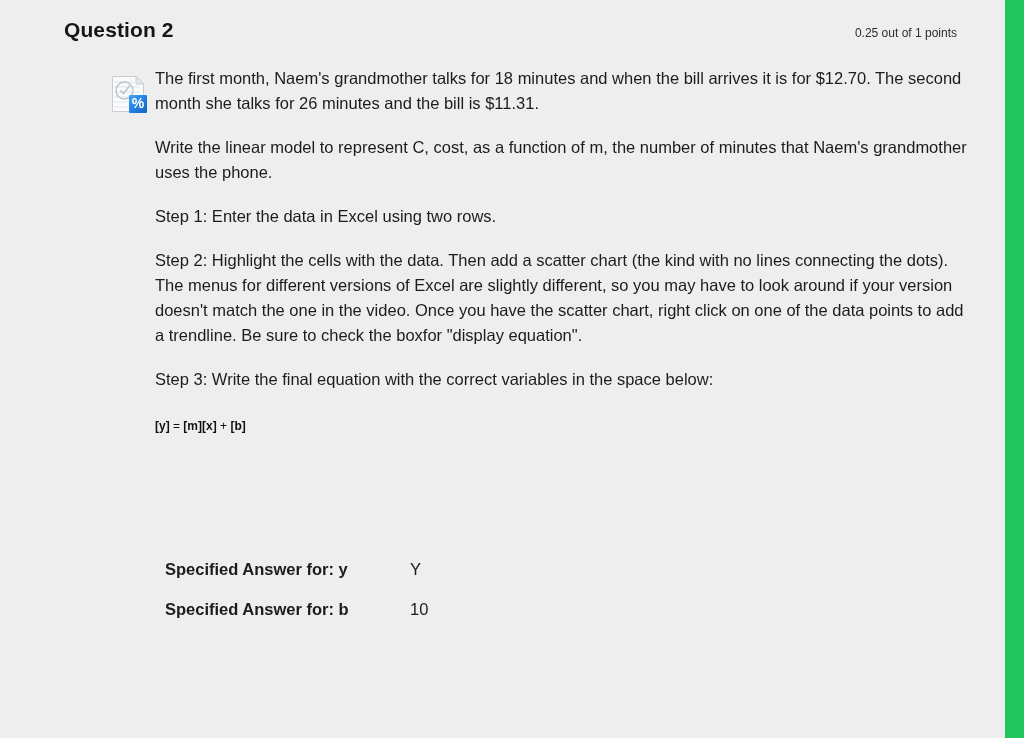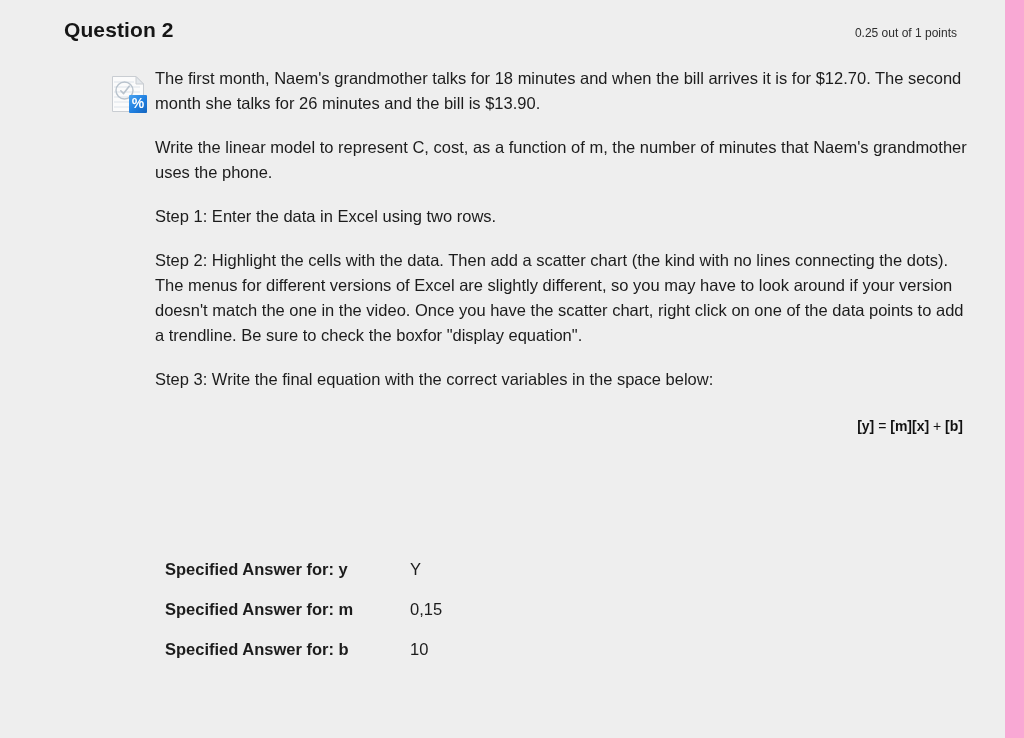--- a/index.html
+++ b/index.html
@@ -11,21 +11,21 @@
     width: 1024px;
     height: 738px;
     background: #ffffff;
     font-family: "Liberation Sans", sans-serif;
     overflow: hidden;
   }
   #page {
     position: relative;
     width: 1024px;
     height: 738px;
-    background: #f9a8d4;
+    background: #22c55e;
   }
   
   #question-panel {
     position: absolute;
     left: 0;
     top: 0;
     width: 1005px;
     height: 738px;
     background: #eeeeee;
     box-sizing: border-box;
@@ -87,27 +87,26 @@
     position: absolute;
     left: 110px;
     top: 8px;
     width: 39px;
     height: 40px;
     pointer-events: none;
   }
 
   
   .equation {
-    font-size: 14px;
+    font-size: 12px;
     line-height: 25px;
     color: #111111;
-    margin: 12px;
+    margin: 0;
     padding-left: 45px;
     margin-top: 22px;
-    text-align: right;
   }
   .equation b { font-weight: bold; }
   .equation span.op { font-weight: normal; }
 
   
   .answers {
     position: absolute;
     left: 0;
     top: 560px;
     width: 1005px;
@@ -167,39 +166,35 @@
           </g>
 
           <circle cx="14.5" cy="16.5" r="8.5" fill="none" stroke="#b9c3cd" stroke-width="1.4"></circle>
           <path d="M10.8 16.8 L13.6 19.6 L19.2 12.2" fill="none" stroke="#b9c3cd" stroke-width="1.6" stroke-linecap="round" stroke-linejoin="round"></path>
 
           <rect x="19" y="21" width="18" height="18" rx="1" fill="url(#badgeGrad)"></rect>
           <text x="28" y="34.4" font-family="'Liberation Sans', sans-serif" font-size="14" font-weight="bold" fill="#ffffff" text-anchor="middle">%</text>
         </svg>
       </div>
 
-      <p class="para">The first month, Naem's grandmother talks for 18 minutes and when the bill arrives it is for $12.70. The second month she talks for 26 minutes and the bill is $13.90.</p>
+      <p class="para">The first month, Naem's grandmother talks for 18 minutes and when the bill arrives it is for $12.70. The second month she talks for 26 minutes and the bill is $11.31.</p>
       <p class="para">Write the linear model to represent C, cost, as a function of m, the number of minutes that Naem's grandmother uses the phone.</p>
       <p class="para">Step 1: Enter the data in Excel using two rows.</p>
       <p class="para">Step 2: Highlight the cells with the data. Then add a scatter chart (the kind with no lines connecting the dots).  The menus for different versions of Excel are slightly different, so you may have to look around if your version doesn't match the one in the video.  Once you have the scatter chart, right click on one of the data points to add a trendline.  Be sure to check the boxfor "display equation".</p>
       <p class="para tight">Step 3: Write the final equation with the correct variables in the space below:</p>
 
       <p class="equation"><b>[y]</b><span class="op"> = </span><b>[m]</b><b>[x]</b><span class="op"> + </span><b>[b]</b></p>
 
     </div>
 
     <div class="answers">
       <div class="answer-row">
         <div class="answer-label">Specified Answer for: y</div>
         <div class="answer-value">Y</div>
       </div>
       <div class="answer-row">
-        <div class="answer-label">Specified Answer for: m</div>
-        <div class="answer-value">0,15</div>
-      </div>
-      <div class="answer-row">
         <div class="answer-label">Specified Answer for: b</div>
         <div class="answer-value">10</div>
       </div>
     </div>
 
   </div>
 </div>
 
 </body></html>

